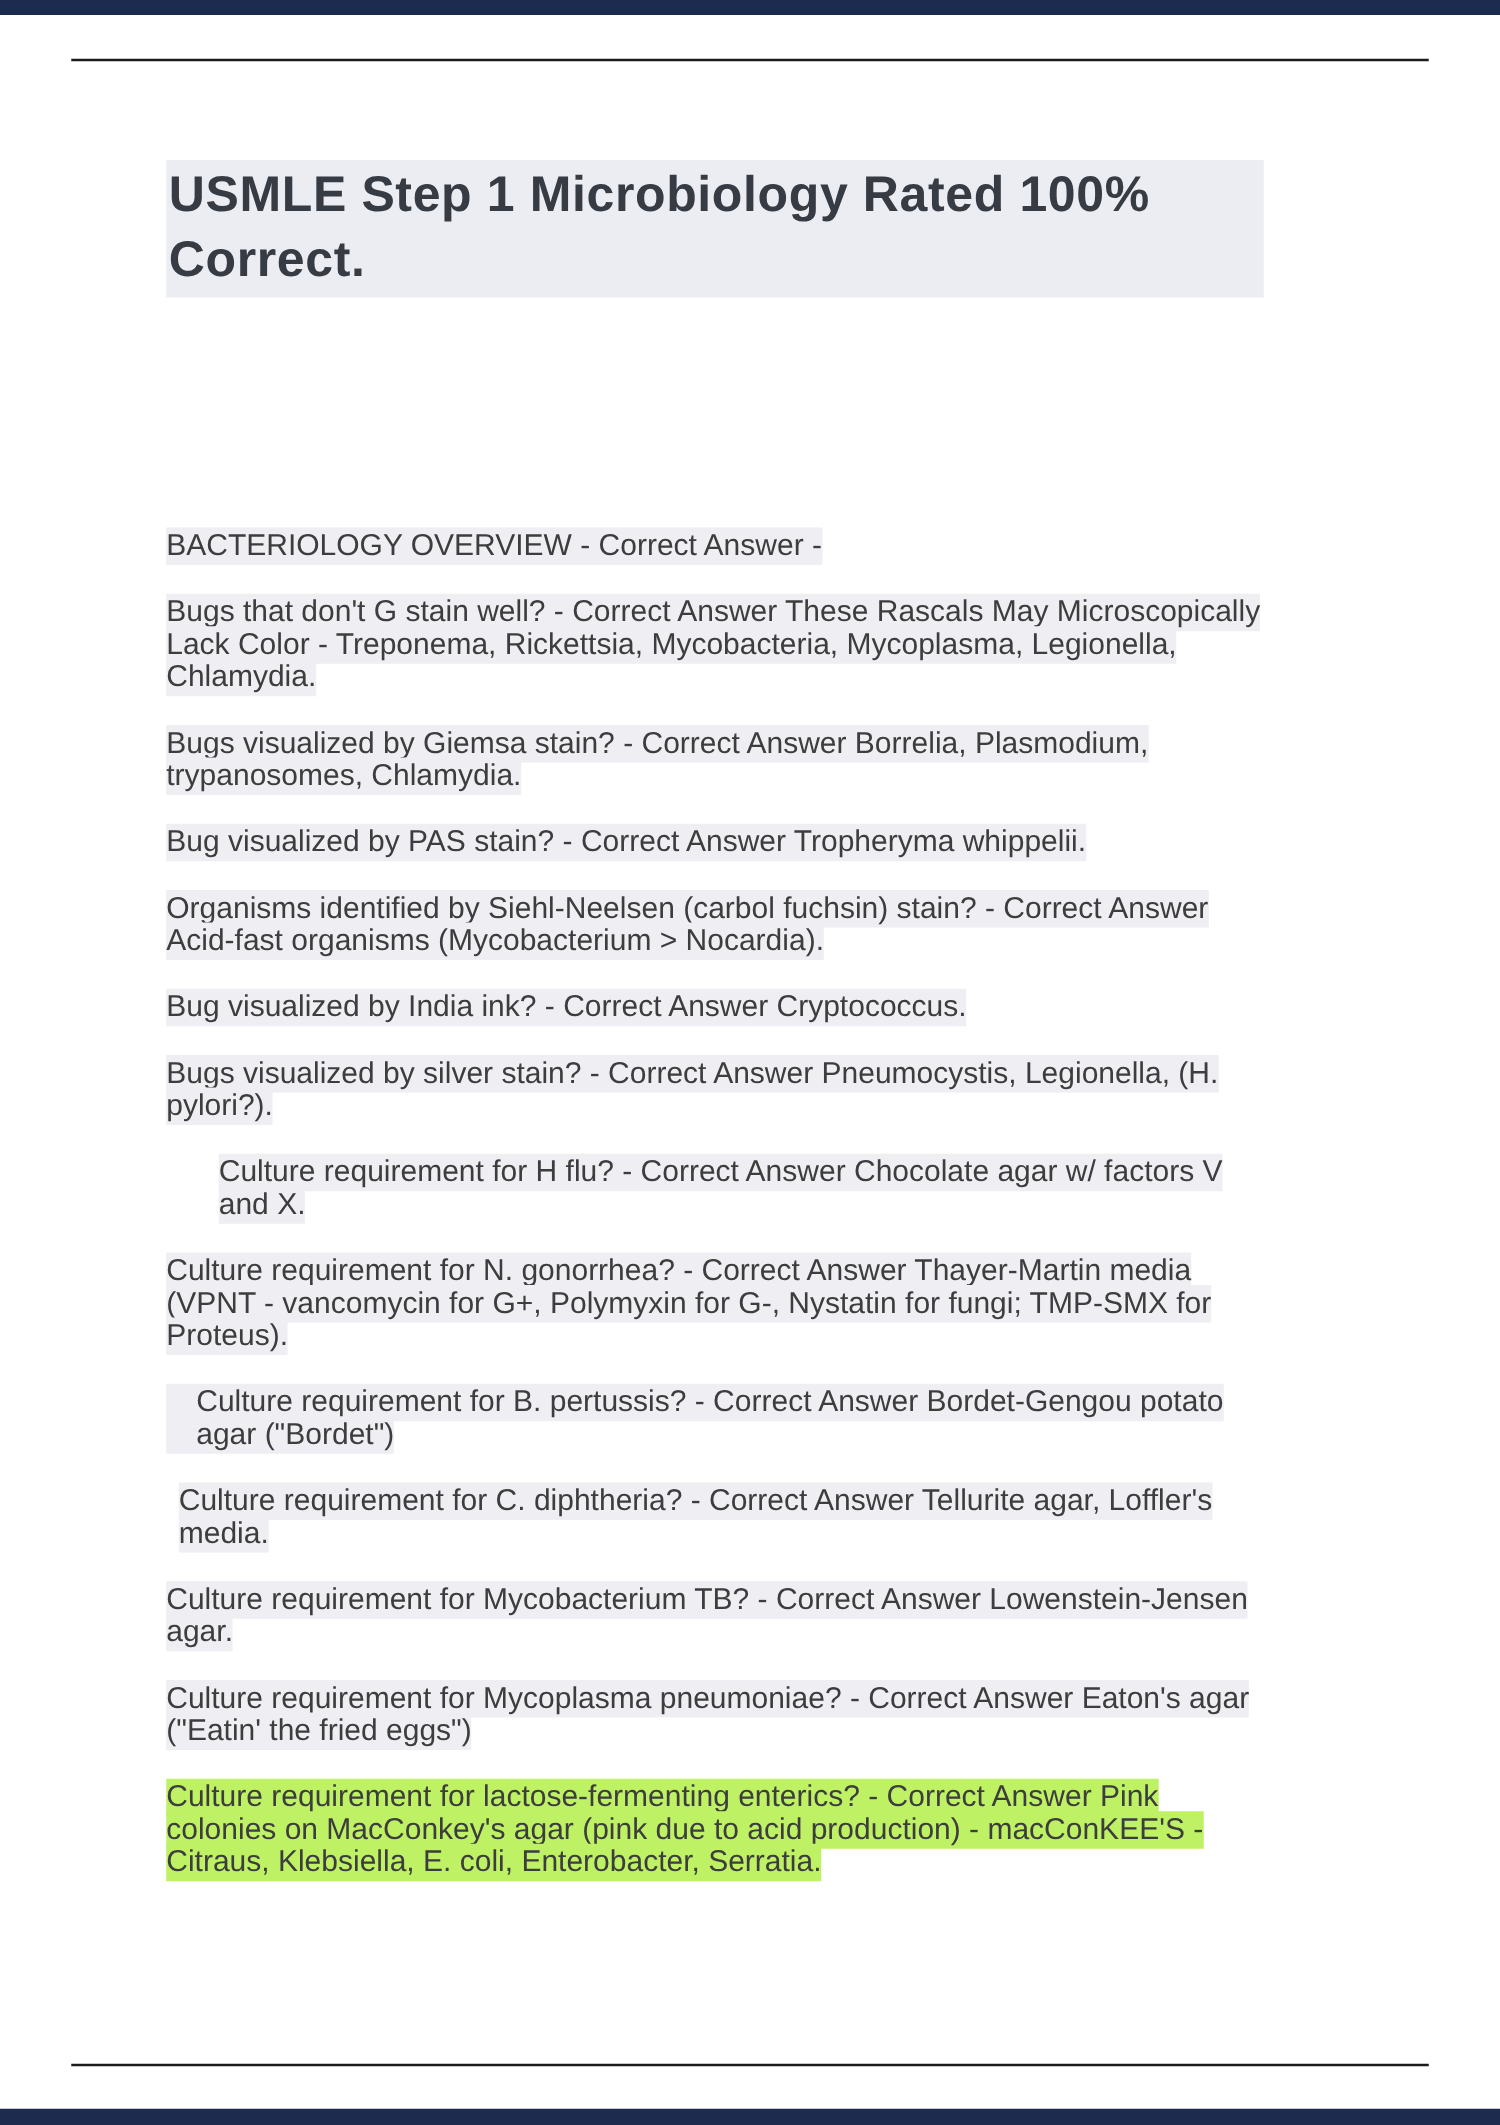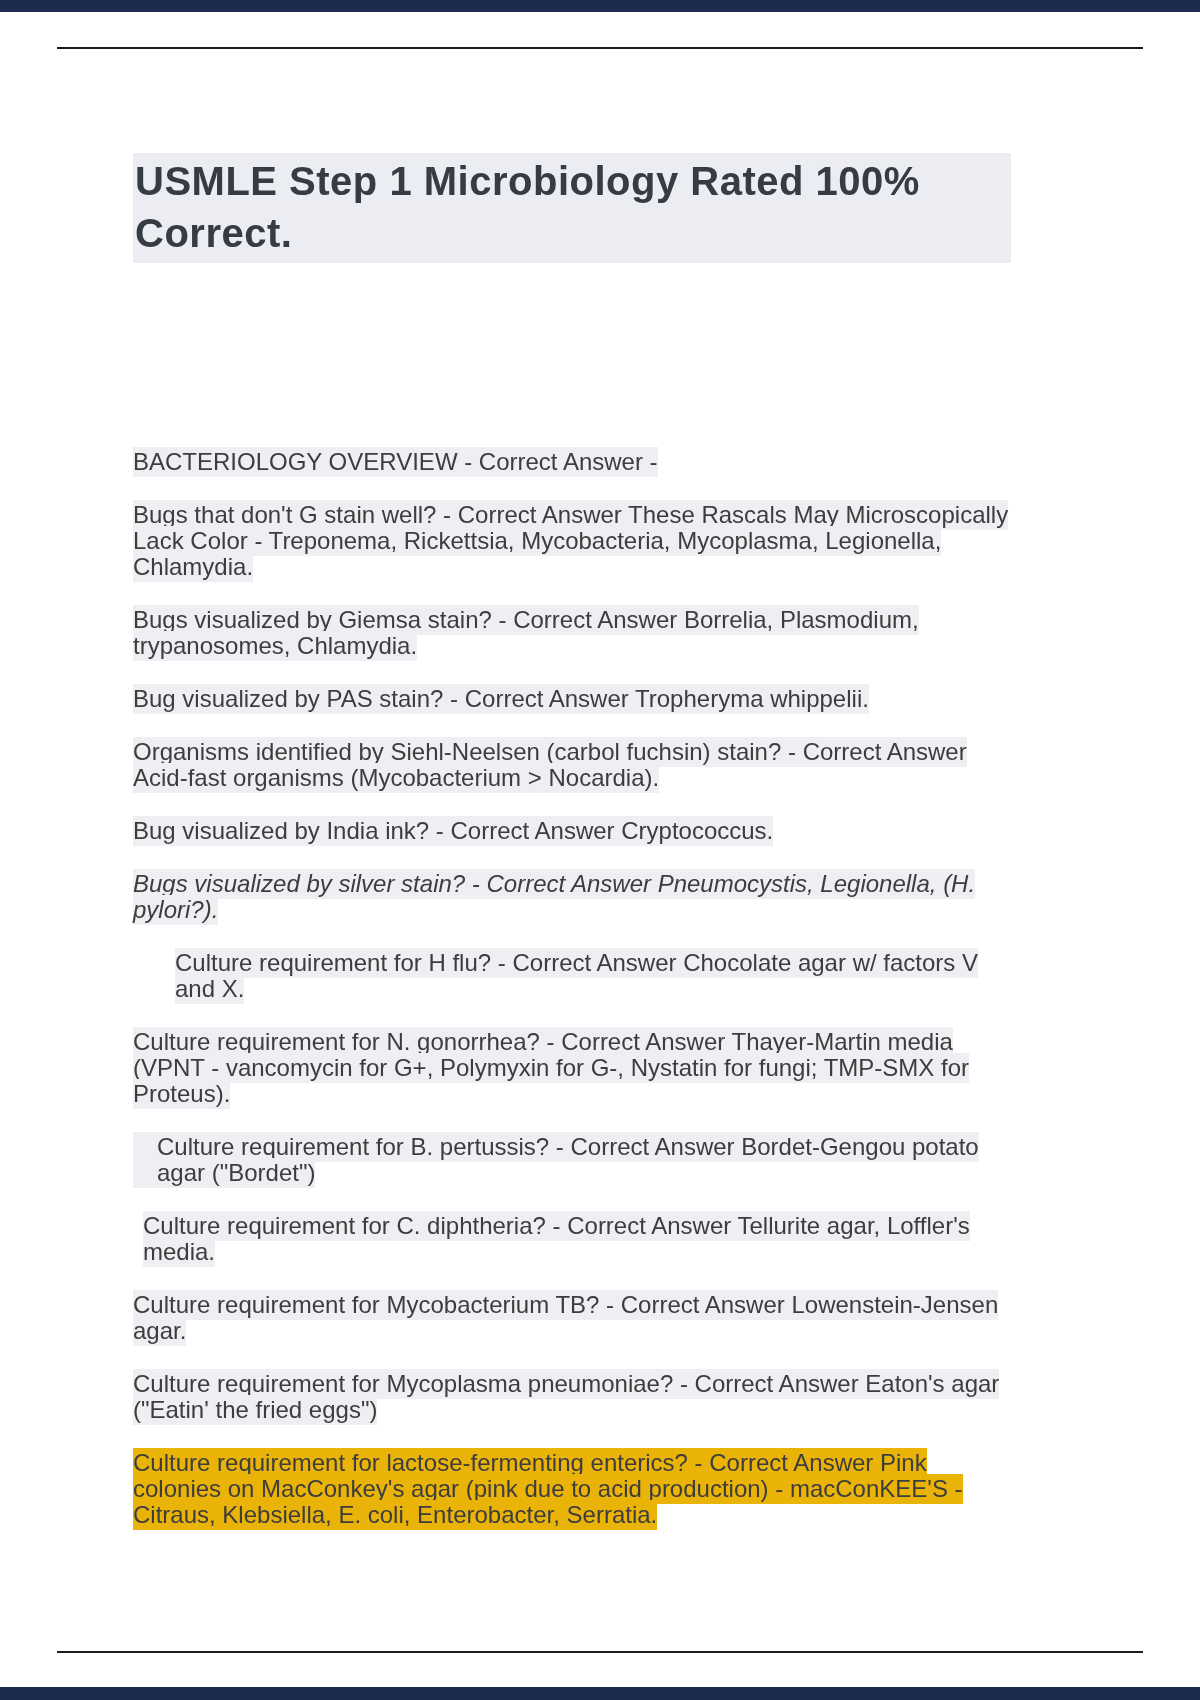--- a/index.html
+++ b/index.html
@@ -38,21 +38,20 @@
     border-top: 2px solid #1c1c1c;
     margin: 0;
   }
   .rule-top { top: 47px; }
   .rule-bottom { top: 1651px; }
   .content-col {
     position: absolute;
     left: 133px;
     top: 128px;
     width: 878px;
-    margin-top: 25px;
   }
   .doc-title {
     margin: 0;
     font-size: 40px;
     line-height: 1.3;
     font-weight: bold;
     color: #363b44;
     letter-spacing: 0.5px;
   }
   .doc-title .hl-title {
@@ -88,28 +87,28 @@
       <span class="hl-title" style="background: rgb(236, 237, 243);">USMLE Step 1 Microbiology Rated 100% Correct.</span>
     </h1>
 
     <div class="paragraphs" id="paragraphs">
         <p class="para" style="color: rgb(61, 61, 61);"><span class="hl" style="background: rgb(238, 238, 243);">BACTERIOLOGY OVERVIEW - Correct Answer -</span></p>
         <p class="para" style="color: rgb(61, 61, 61);"><span class="hl" style="background: rgb(238, 238, 243);">Bugs that don't G stain well? - Correct Answer These Rascals May Microscopically Lack Color - Treponema, Rickettsia, Mycobacteria, Mycoplasma, Legionella, Chlamydia.</span></p>
         <p class="para" style="color: rgb(61, 61, 61);"><span class="hl" style="background: rgb(238, 238, 243);">Bugs visualized by Giemsa stain? - Correct Answer Borrelia, Plasmodium, trypanosomes, Chlamydia.</span></p>
         <p class="para" style="color: rgb(61, 61, 61);"><span class="hl" style="background: rgb(238, 238, 243);">Bug visualized by PAS stain? - Correct Answer Tropheryma whippelii.</span></p>
         <p class="para" style="color: rgb(61, 61, 61);"><span class="hl" style="background: rgb(238, 238, 243);">Organisms identified by Siehl-Neelsen (carbol fuchsin) stain? - Correct Answer Acid-fast organisms (Mycobacterium &gt; Nocardia).</span></p>
         <p class="para" style="color: rgb(61, 61, 61);"><span class="hl" style="background: rgb(238, 238, 243);">Bug visualized by India ink? - Correct Answer Cryptococcus.</span></p>
-        <p class="para" style="color: rgb(61, 61, 61); font-style: italic;"><span class="hl" style="background: rgb(238, 238, 243);">Bugs visualized by silver stain? - Correct Answer Pneumocystis, Legionella, (H. pylori?).</span></p>
+        <p class="para" style="color: rgb(61, 61, 61);"><span class="hl" style="background: rgb(238, 238, 243);">Bugs visualized by silver stain? - Correct Answer Pneumocystis, Legionella, (H. pylori?).</span></p>
         <p class="para" style="color: rgb(61, 61, 61); padding-left: 42px;"><span class="hl" style="background: rgb(238, 238, 243);">Culture requirement for H flu? - Correct Answer Chocolate agar w/ factors V and X.</span></p>
         <p class="para" style="color: rgb(61, 61, 61);"><span class="hl" style="background: rgb(238, 238, 243);">Culture requirement for N. gonorrhea? - Correct Answer Thayer-Martin media (VPNT - vancomycin for G+, Polymyxin for G-, Nystatin for fungi; TMP-SMX for Proteus).</span></p>
         <p class="para" style="color: rgb(61, 61, 61);"><span class="hl" style="background: rgb(238, 238, 243); padding-left: 24px;">Culture requirement for B. pertussis? - Correct Answer Bordet-Gengou potato agar ("Bordet")</span></p>
         <p class="para" style="color: rgb(61, 61, 61); padding-left: 10px;"><span class="hl" style="background: rgb(238, 238, 243);">Culture requirement for C. diphtheria? - Correct Answer Tellurite agar, Loffler's media.</span></p>
         <p class="para" style="color: rgb(61, 61, 61);"><span class="hl" style="background: rgb(238, 238, 243);">Culture requirement for Mycobacterium TB? - Correct Answer Lowenstein-Jensen agar.</span></p>
         <p class="para" style="color: rgb(61, 61, 61);"><span class="hl" style="background: rgb(238, 238, 243);">Culture requirement for Mycoplasma pneumoniae? - Correct Answer Eaton's agar ("Eatin' the fried eggs")</span></p>
-        <p class="para" style="color: rgb(61, 61, 61);"><span class="hl" style="background: #eab308;">Culture requirement for lactose-fermenting enterics? - Correct Answer Pink colonies on MacConkey's agar (pink due to acid production) - macConKEE'S - Citraus, Klebsiella, E. coli, Enterobacter, Serratia.</span></p>
+        <p class="para" style="color: rgb(61, 61, 61);"><span class="hl" style="background: #bef264;">Culture requirement for lactose-fermenting enterics? - Correct Answer Pink colonies on MacConkey's agar (pink due to acid production) - macConKEE'S - Citraus, Klebsiella, E. coli, Enterobacter, Serratia.</span></p>
       </div>
   </div>
 
   <hr class="rule rule-bottom" style="border-top-color: rgb(28, 28, 28);">
 
   <div class="bottom-bar" style="background: rgb(28, 43, 78);"></div>
 
 </div>
 
 </body></html>

